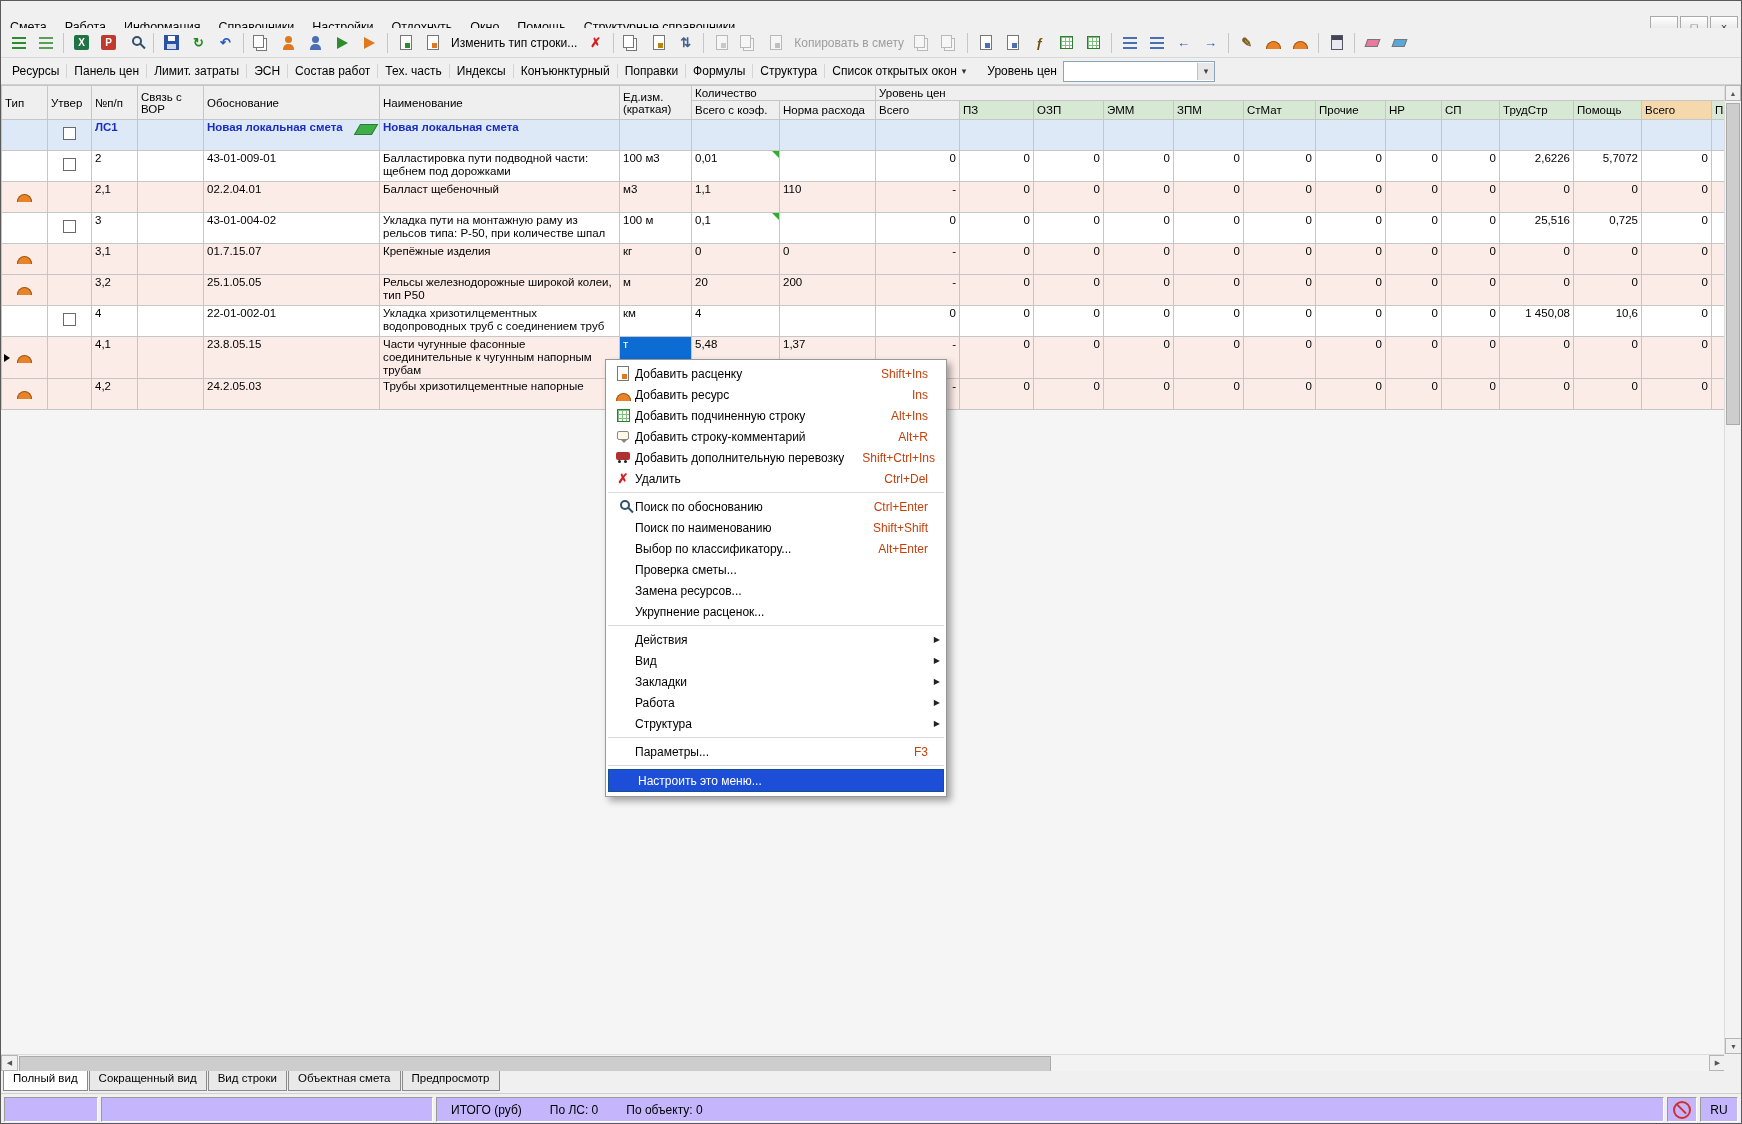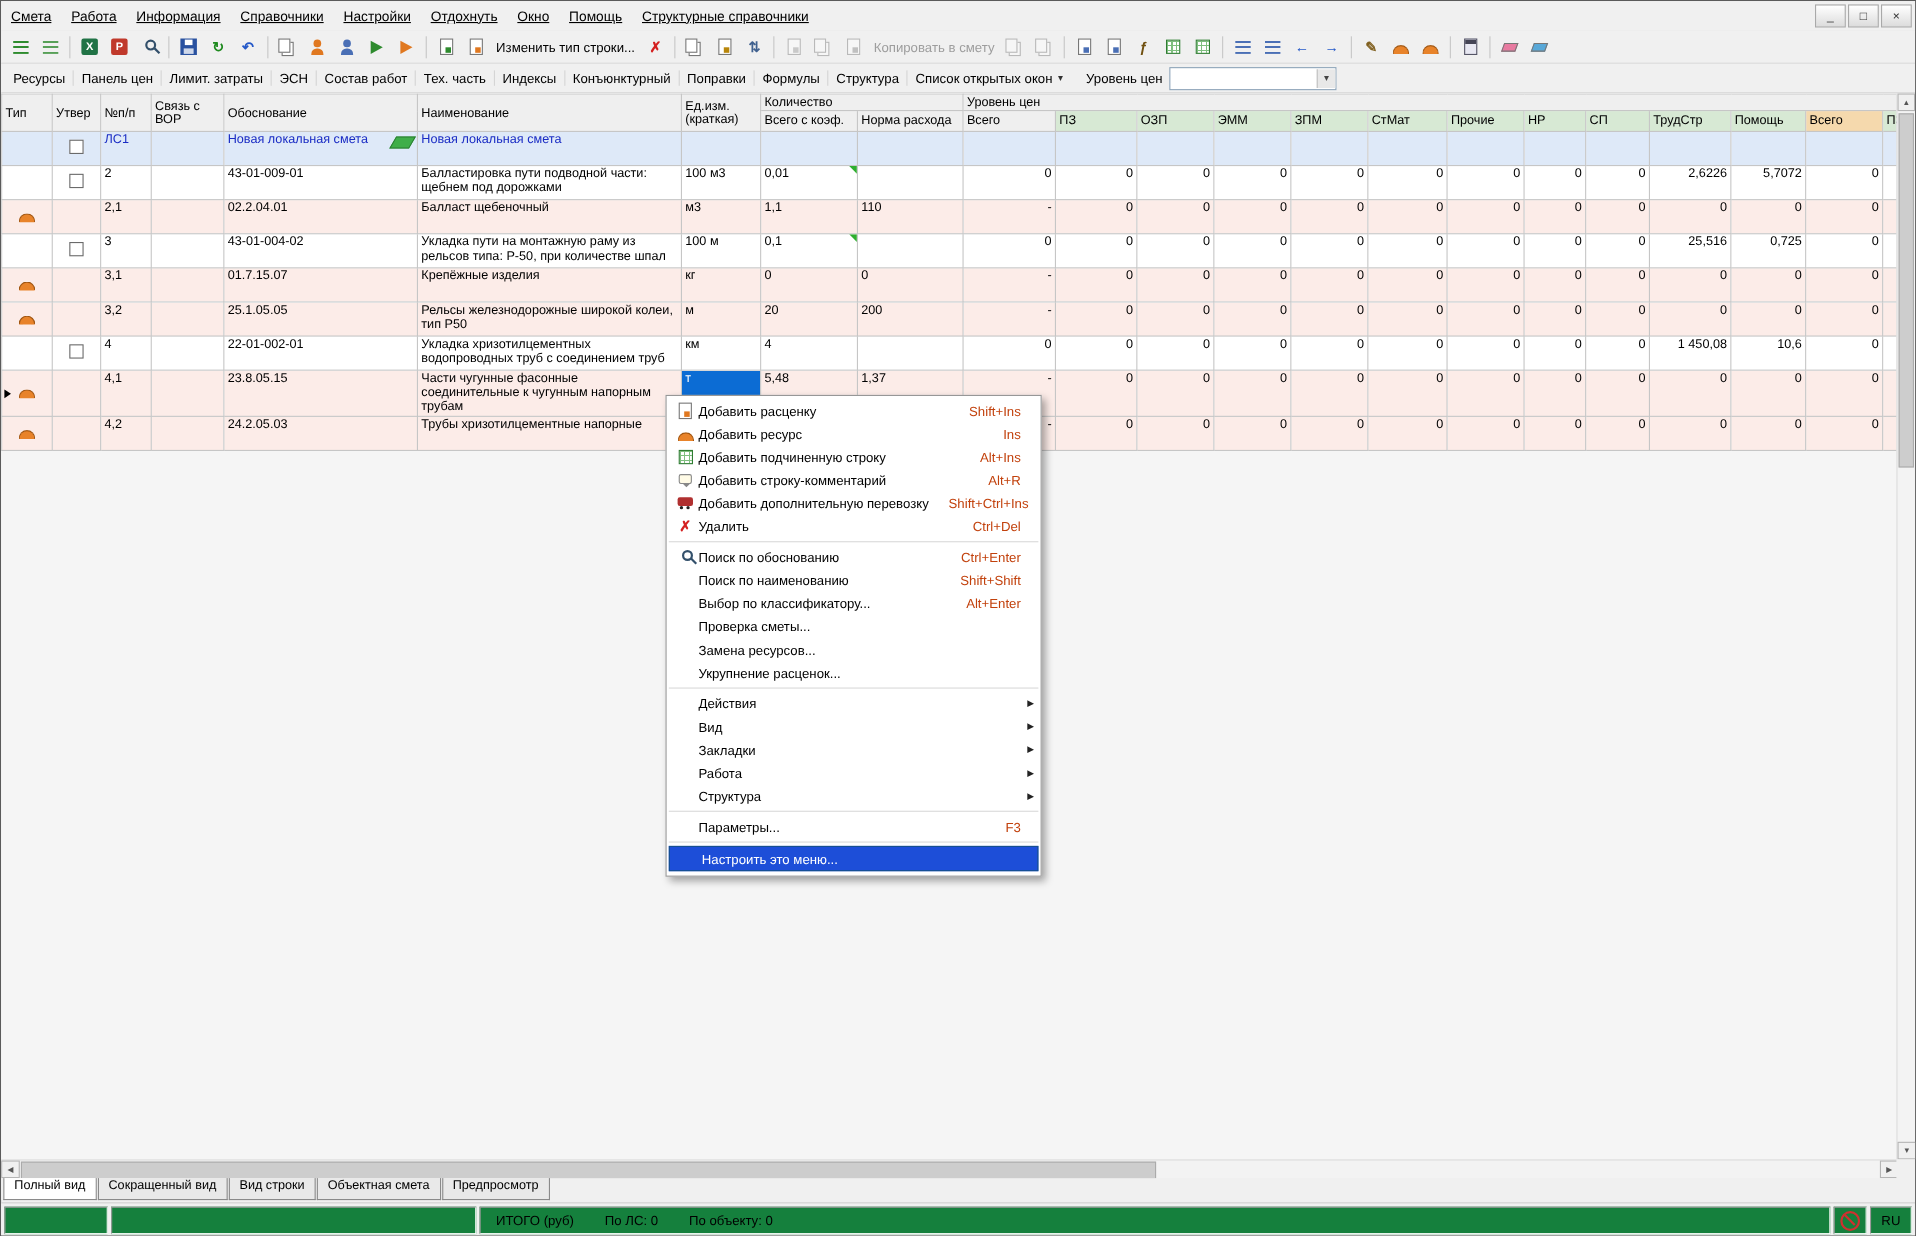--- a/index.html
+++ b/index.html
@@ -1,20 +1,20 @@
 <!DOCTYPE html>
 <html><head>
 <meta charset="utf-8">
 <style>
   html,body{margin:0;padding:0;background:#888;}
   body{font-family:"Liberation Sans",sans-serif;font-size:12px;color:#000;}
   #app{position:relative;width:1742px;height:1124px;background:#f0f0f0;border:1px solid #5a5a5a;box-sizing:border-box;overflow:hidden;}
 
   
-  .menubar{position:absolute;left:0;top:0;width:100%;height:27px;display:flex;align-items:center;background:#f0f0f0;border-bottom:1px solid #e2e2e2;text-decoration:underline;}
+  .menubar{position:absolute;left:0;top:12px;width:100%;height:27px;display:flex;align-items:center;background:#f0f0f0;border-bottom:1px solid #e2e2e2;}
   #menu-items{display:flex;align-items:center;height:100%;}
   .menu-item{padding:0 9px;height:100%;display:flex;align-items:center;font-size:12.5px;cursor:default;}
   .menu-item:first-child{text-decoration:none;}
   .winbtns{position:absolute;right:3px;top:3px;display:flex;}
   .wb{width:26px;height:19px;margin-left:2px;border:1px solid #a9a9a9;background:linear-gradient(#ffffff,#dcdcdc);display:flex;align-items:center;justify-content:center;font-size:11px;color:#333;}
 
   
   .toolbar{position:absolute;left:0;top:27px;width:100%;height:30px;display:flex;align-items:center;padding:0 4px;box-sizing:border-box;background:#f0f0f0;border-bottom:1px solid #d8d8d8;}
   .tbi{width:23px;height:23px;display:inline-flex;align-items:center;justify-content:center;border:1px solid transparent;border-radius:2px;margin:0 1px;}
   .tbsep{width:1px;height:20px;background:#c6c6c6;margin:0 4px;}
@@ -59,21 +59,21 @@
 
   
   .gridwrap{position:absolute;left:0;top:84px;width:1725px;height:969px;background:#f5f5f5;overflow:hidden;}
   table{border-collapse:collapse;table-layout:fixed;background:#fff;font-size:11.5px;width:1750px;}
   th,td{border:1px solid #c6c6c6;overflow:hidden;padding:1px 3px;box-sizing:border-box;}
   thead th{background:#efefef;font-weight:normal;text-align:left;vertical-align:middle;line-height:12px;}
   thead tr.h1{height:15px;}thead tr.h2{height:19px;}
   th.hb-g{background:#d7e9d4;} th.hb-o{background:#f5d9ad;} th.grp{background:#efefef;}
   tbody tr{height:31px;}
   tbody td{vertical-align:top;line-height:13px;}
-  tr.r-estimate{background:#dee9f8;} tr.r-estimate td{color:#1a2cc4;font-weight:normal;}
+  tr.r-estimate{background:#dee9f8;} tr.r-estimate td{color:#1a2cc4;font-weight:bold;}
   tr.r-resource{background:#fcece8;}
   tr.r-work{background:#fff;}
   td.num{text-align:right;}
   td.center{text-align:center;vertical-align:middle;}
   td.tip{position:relative;text-align:center;vertical-align:middle;}
   td.sel{background:#0c6cd4;color:#fff;}
   td.mark{position:relative;}
   td.mark::after{content:"";position:absolute;top:0;right:0;border-style:solid;border-width:0 7px 7px 0;border-color:transparent #2fae2f transparent transparent;}
   .cb{display:inline-block;width:13px;height:13px;border:1px solid #6a6a6a;background:#fff;box-sizing:border-box;}
   .curr{position:absolute;left:2px;top:50%;transform:translateY(-50%);width:0;height:0;border-left:6px solid #000;border-top:4px solid transparent;border-bottom:4px solid transparent;}
@@ -88,21 +88,21 @@
   .hscroll{position:absolute;left:0;top:1053px;width:1725px;height:17px;background:#f3f3f3;border-top:1px solid #dcdcdc;box-sizing:border-box;}
   .hsb-btn{position:absolute;top:0;width:17px;height:16px;border:1px solid #b5b5b5;background:#f0f0f0;display:flex;align-items:center;justify-content:center;font-size:7px;color:#555;box-sizing:border-box;}
   .hthumb{position:absolute;left:18px;top:1px;width:1030px;height:14px;background:#cdcdcd;border:1px solid #ababab;}
   .corner{position:absolute;right:0;top:1053px;width:17px;height:17px;background:#f0f0f0;}
 
   
   .tabsrow{position:absolute;left:0;top:1070px;width:100%;height:20px;display:flex;align-items:stretch;padding-left:2px;gap:1px;background:#f0f0f0;box-sizing:border-box;}
   .tab{border:1px solid #8a8a8a;border-top:none;padding:1px 9px 0 9px;background:#e9e9e9;font-size:11.5px;white-space:nowrap;}
   .tab.active{background:#fff;}
   .statusbar{position:absolute;left:0;top:1092px;width:100%;height:32px;background:#f0f0f0;border-top:1px solid #cfcfcf;display:flex;align-items:stretch;gap:3px;padding:3px;box-sizing:border-box;}
-  .seg{border:1px solid;border-color:#9a9a9a #ffffff #ffffff #9a9a9a;background:#15803d;display:flex;align-items:center;font-size:12px;}
+  .seg{border:1px solid;border-color:#9a9a9a #ffffff #ffffff #9a9a9a;background:#c4b5fd;display:flex;align-items:center;font-size:12px;}
   .seg1{width:92px;}
   .seg2{width:330px;}
   .seg3{flex:1;padding-left:14px;}
   .seg3 span{margin-right:28px;}
   .segicon{width:28px;justify-content:center;}
   .segru{width:36px;justify-content:center;text-align:right;}
   .noconn{width:14px;height:14px;border:2px solid #d03030;border-radius:50%;position:relative;}
   .noconn::after{content:"";position:absolute;left:0;top:5px;width:13px;height:2px;background:#d03030;transform:rotate(45deg);}
 
   

